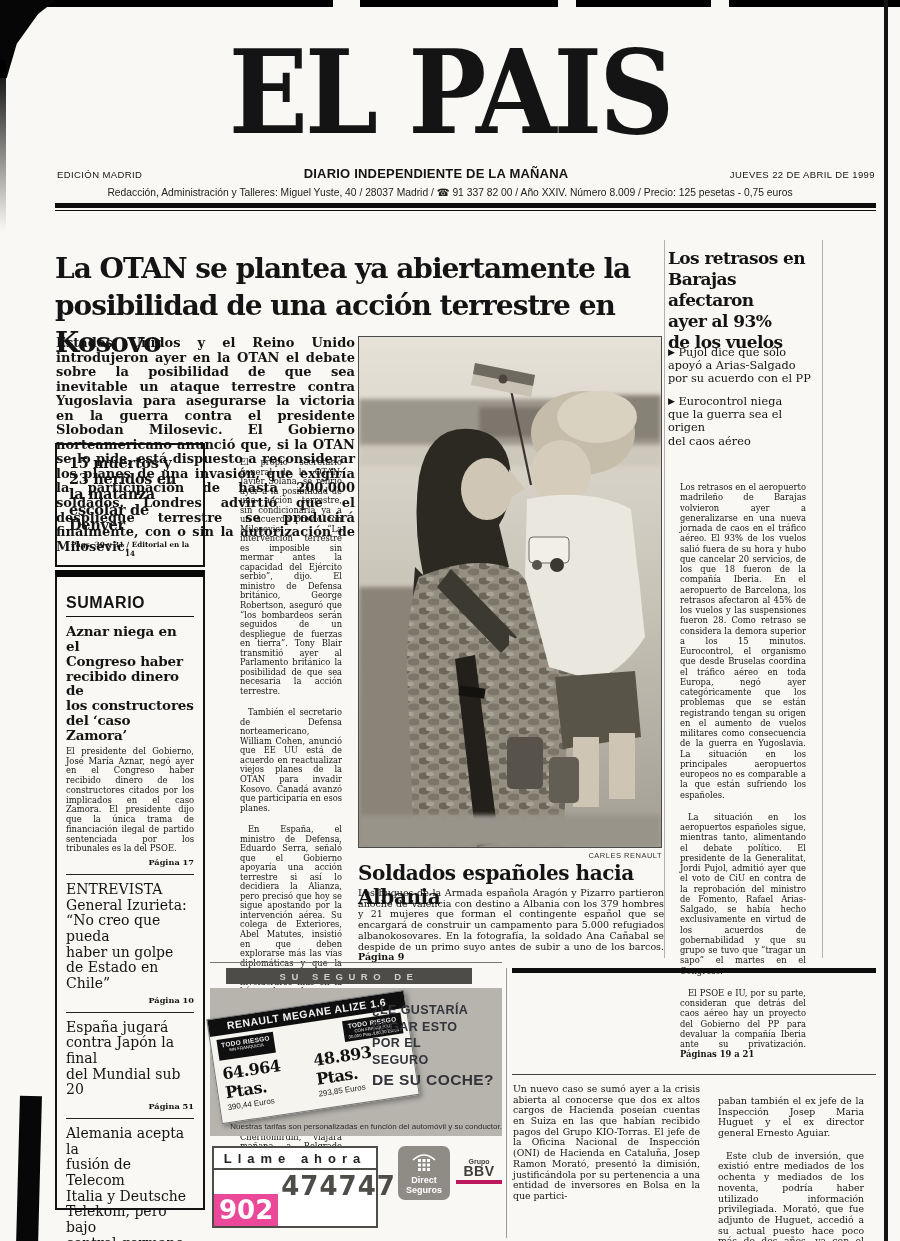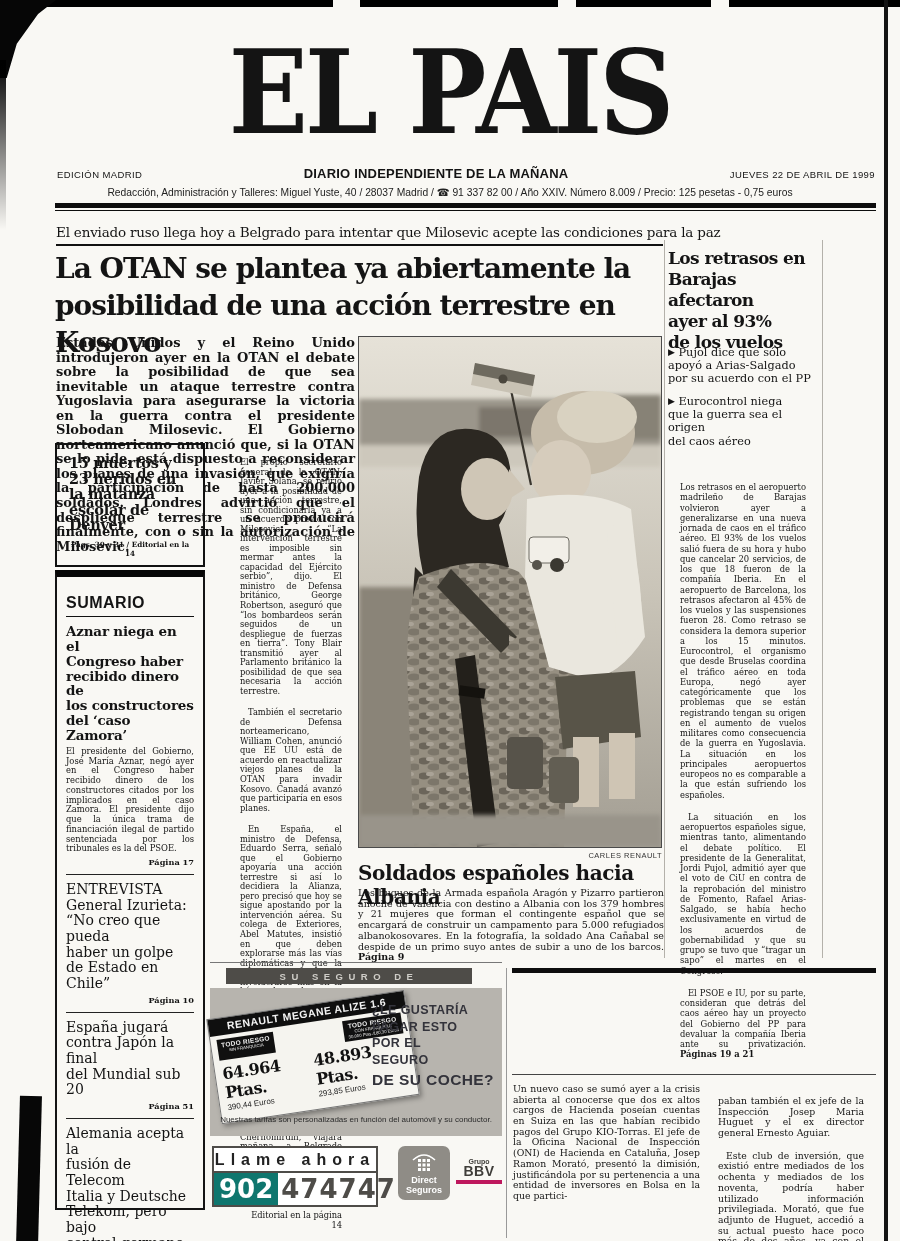--- a/index.html
+++ b/index.html
@@ -71,26 +71,26 @@
   .badge-row{display:flex;justify-content:space-between;padding:4px 6px 0;}
   .badge{background:#101010;color:#eee;text-align:center;padding:2px 4px;}
   .badge .b1{font-size:6.5px;font-weight:bold;letter-spacing:.3px;}
   .badge .b2{font-size:4.3px;}
   .price-row{display:flex;justify-content:space-between;padding:4px 7px 0;align-items:flex-start;}
   .price-big{font-size:16px;font-weight:bold;letter-spacing:-.5px;color:#111;font-family:"DejaVu Serif",serif;}
   .price-eur{font-size:8px;color:#222;margin-top:1px;}
   .ad-q{position:absolute;right:6px;top:14px;width:124px;text-align:left;color:#33333b;font-weight:bold;margin-left:48px;}
   .q-top{font-size:12.5px;line-height:1.32;letter-spacing:.4px;white-space:pre-line;}
   .q-big{font-size:15.5px;margin-top:3px;letter-spacing:.4px;}
-  .ad-tag{position:absolute;left:0;right:0;bottom:12px;text-align:center;font-size:8px;color:#2b2b2b;}
+  .ad-tag{position:absolute;left:0;right:0;bottom:5px;text-align:right;font-size:8px;color:#2b2b2b;}
   .callbox{position:absolute;left:2px;top:180px;width:162px;border:2px solid #4e4c48;background:#fff;}
-  .call-label{border-bottom:2px solid #4e4c48;font-size:16px;font-weight:bold;letter-spacing:6px;
+  .call-label{border-bottom:2px solid #4e4c48;font-size:13px;font-weight:bold;letter-spacing:6px;
               text-align:center;padding:3px 0 2px;color:#222;}
   .phone-row{display:flex;font-weight:bold;font-size:26px;line-height:32px;font-family:"DejaVu Sans",sans-serif;}
-  .phone-pre{background:#0f766e;color:#fff;padding:0 5px;}
+  .phone-pre{background:#ec4899;color:#fff;padding:0 5px;margin-top:24px;}
   .phone-num{color:#4e4c48;padding:0 3px;letter-spacing:1px;}
   .dslogo{position:absolute;left:188px;top:180px;width:52px;height:54px;background:#8f8c86;border-radius:7px;
           color:#fff;text-align:center;}
   .dslabel{position:absolute;left:0;right:0;bottom:5px;font-size:9px;font-weight:bold;line-height:9.5px;}
   .bbv{position:absolute;left:246px;top:192px;width:46px;text-align:center;color:#3f3d39;
        border-bottom:4px solid #be185d;padding-bottom:2px;}
   .bbv-top{font-size:7px;font-weight:bold;}
   .bbv-main{font-size:14px;font-weight:bold;letter-spacing:.5px;line-height:13px;}
 
   
@@ -122,21 +122,20 @@
   <div class="abs logo">EL PAIS</div>
   <div class="abs edrow sans">
     <span class="edside">EDICIÓN MADRID</span>
     <span class="edcenter">DIARIO INDEPENDIENTE DE LA MAÑANA</span>
     <span class="edside">JUEVES 22 DE ABRIL DE 1999</span>
   </div>
   <div class="abs infoline sans">Redacción, Administración y Talleres: Miguel Yuste, 40 / 28037 Madrid / ☎ 91 337 82 00 / Año XXIV. Número 8.009 / Precio: 125 pesetas - 0,75 euros</div>
   <div class="hrule" style="left:55px;top:203px;width:821px;height:5px;"></div>
   <div class="hrule" style="left:55px;top:210px;width:821px;height:1px;"></div>
 
-  <div class="abs kicker">El enviado ruso llega hoy a Belgrado para intentar que Milosevic acepte las condiciones para la paz</div>
   <div class="abs mainhead prelines">La OTAN se plantea ya abiertamente la
 posibilidad de una acción terrestre en Kosovo</div>
   <div class="abs leadpar jtext">Estados Unidos y el Reino Unido introdujeron ayer en la OTAN el debate sobre la posibilidad de que sea inevitable un ataque terrestre contra Yugoslavia para asegurarse la victoria en la guerra contra el presidente Slobodan Milosevic. El Gobierno norteamericano anunció que, si la OTAN se lo pide, está dispuesto a reconsiderar los planes de una invasión, que exigiría la participación de hasta 200.000 soldados. Londres advirtió que el despliegue terrestre se producirá finalmente, con o sin la autorización de Milosevic.</div>
 
   <div class="abs centercol jtext">
     <p>El propio secretario general de la OTAN, Javier Solana, se refirió ayer a la posibilidad de una acción terrestre, sin condicionarla ya a un acuerdo previo con Milosevic. “La intervención terrestre es imposible sin mermar antes la capacidad del Ejército serbio”, dijo. El ministro de Defensa británico, George Robertson, aseguró que “los bombardeos serán seguidos de un despliegue de fuerzas en tierra”. Tony Blair transmitió ayer al Parlamento británico la posibilidad de que sea necesaria la acción terrestre.</p>
     <p class="indent">También el secretario de Defensa norteamericano, William Cohen, anunció que EE UU está de acuerdo en reactualizar viejos planes de la OTAN para invadir Kosovo. Canadá avanzó que participaría en esos planes.</p>
     <p class="indent">En España, el ministro de Defensa, Eduardo Serra, señaló que el Gobierno apoyaría una acción terrestre si así lo decidiera la Alianza, pero precisó que hoy se sigue apostando por la intervención aérea. Su colega de Exteriores, Abel Matutes, insistió en que deben explorarse más las vías diplomáticas y que la ONU y Rusia deben involucrarse más en la búsqueda de una solución pacífica. Para el Gobierno español, según Matutes, la OTAN debe tener “un carácter subsidiario” con respecto a las Naciones Unidas en tareas de mantenimiento de la paz y la seguridad internacional.</p>
     <p class="indent"><span>El enviado especial ruso, Viktor Chernomirdin, viajará mañana a Belgrado para intentar convencer a Milosevic de que acepte las condiciones de la ONU.</span> <b class="pgref">Páginas 2 a 9</b></p>
     <p class="edline">Editorial en la página 14</p>

